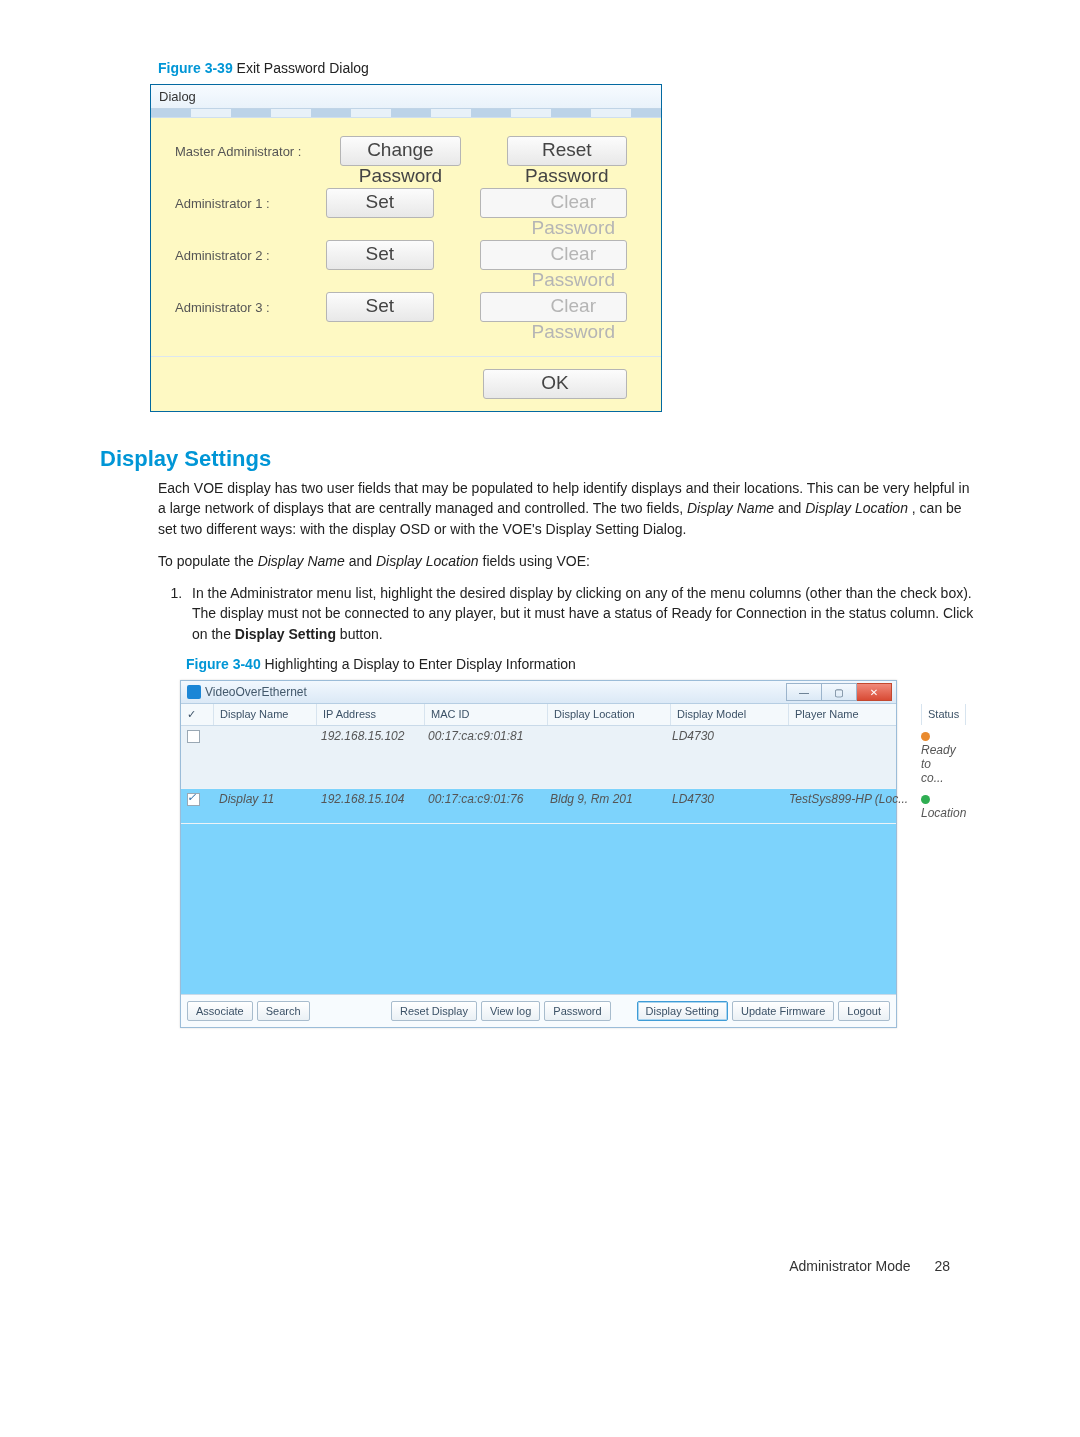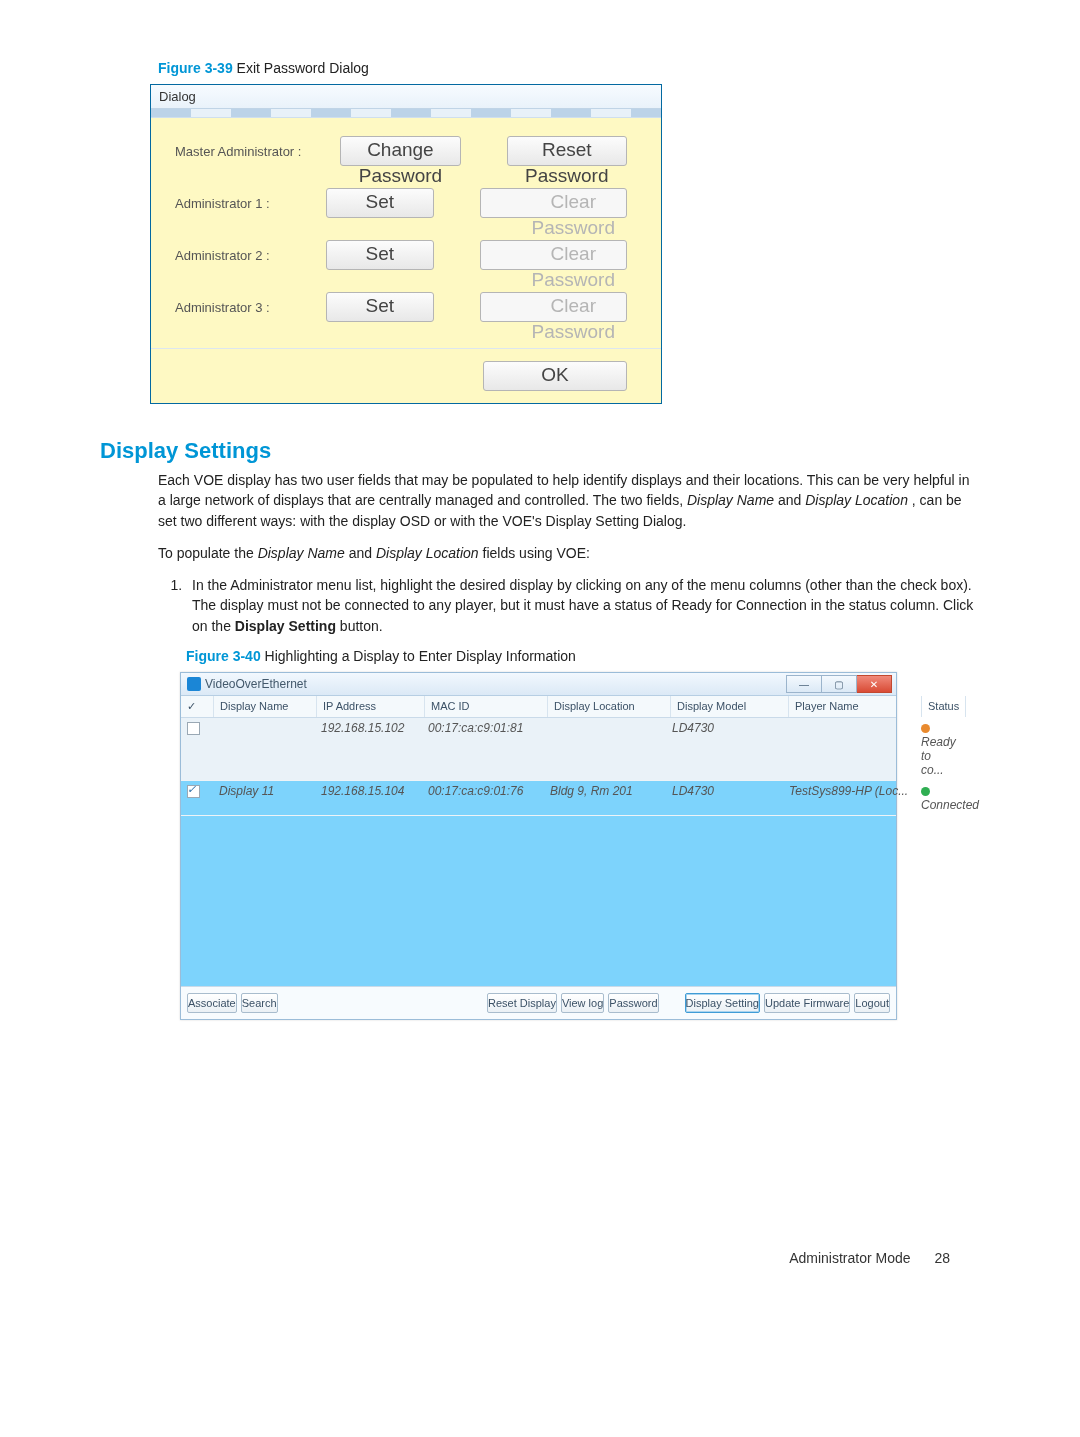--- a/index.html
+++ b/index.html
@@ -165,21 +165,21 @@
   .dot-orange{background:#e98a2e;}
   .dot-green{background:#2fae52;}
 
   .voe-body-blank{height:170px;}
 
   .voe-footer{
     display:flex;gap:4px;padding:6px;border-top:1px solid #c9dae9;
     background:#f7fbfe;font-size:11px;
   }
   .voe-btn{
-    border:1px solid #a8bccd;border-radius:2px;padding:3px 0;
+    border:1px solid #a8bccd;border-radius:2px;padding:3px 8px;
     background:linear-gradient(#fff,#eaf0f5);color:#3b5166;cursor:pointer;
   }
   .voe-btn.highlight{
     border-color:#3f9cd6;box-shadow:0 0 0 1px #aad4ef inset;
   }
   .voe-gap{flex:0 0 18px;}
   .voe-flex{flex:1;}
 
   
   .page-footer {
@@ -213,21 +213,21 @@
     <div class="admin-row">
       <div class="admin-label">Administrator 1 :</div>
       <div class="dlg-btn">Set</div>
       <div class="dlg-btn disabled">Clear Password</div>
     </div>
     <div class="admin-row">
       <div class="admin-label">Administrator 2 :</div>
       <div class="dlg-btn">Set</div>
       <div class="dlg-btn disabled">Clear Password</div>
     </div>
-    <div class="admin-row" style="margin-bottom:10px;">
+    <div class="admin-row" style="margin-bottom:18px;">
       <div class="admin-label">Administrator 3 :</div>
       <div class="dlg-btn">Set</div>
       <div class="dlg-btn disabled">Clear Password</div>
     </div>
   </div>
   <div class="dlg-ok-row">
     <div class="dlg-btn ok">OK</div>
   </div>
 </div>
 
@@ -306,21 +306,21 @@
   <div class="voe-row">
     <div class="col-chk"><span class="chk checked"></span></div>
     <div class="col-name">Display 11</div>
     <div class="col-ip">192.168.15.104</div>
     <div class="col-mac">00:17:ca:c9:01:76</div>
     <div class="col-loc">Bldg 9, Rm 201</div>
     <div class="col-model">LD4730</div>
     <div class="col-player">TestSys899-HP (Loc...</div>
     <div class="col-status">
       <span class="status-dot dot-green"></span>
-      <span>Connected</span>
+      <span>Location</span>
     </div>
   </div>
 
   <div class="voe-body-blank"></div>
 
   <div class="voe-footer">
     <div class="voe-btn">Associate</div>
     <div class="voe-btn">Search</div>
     <div class="voe-flex"></div>
     <div class="voe-btn">Reset Display</div>

